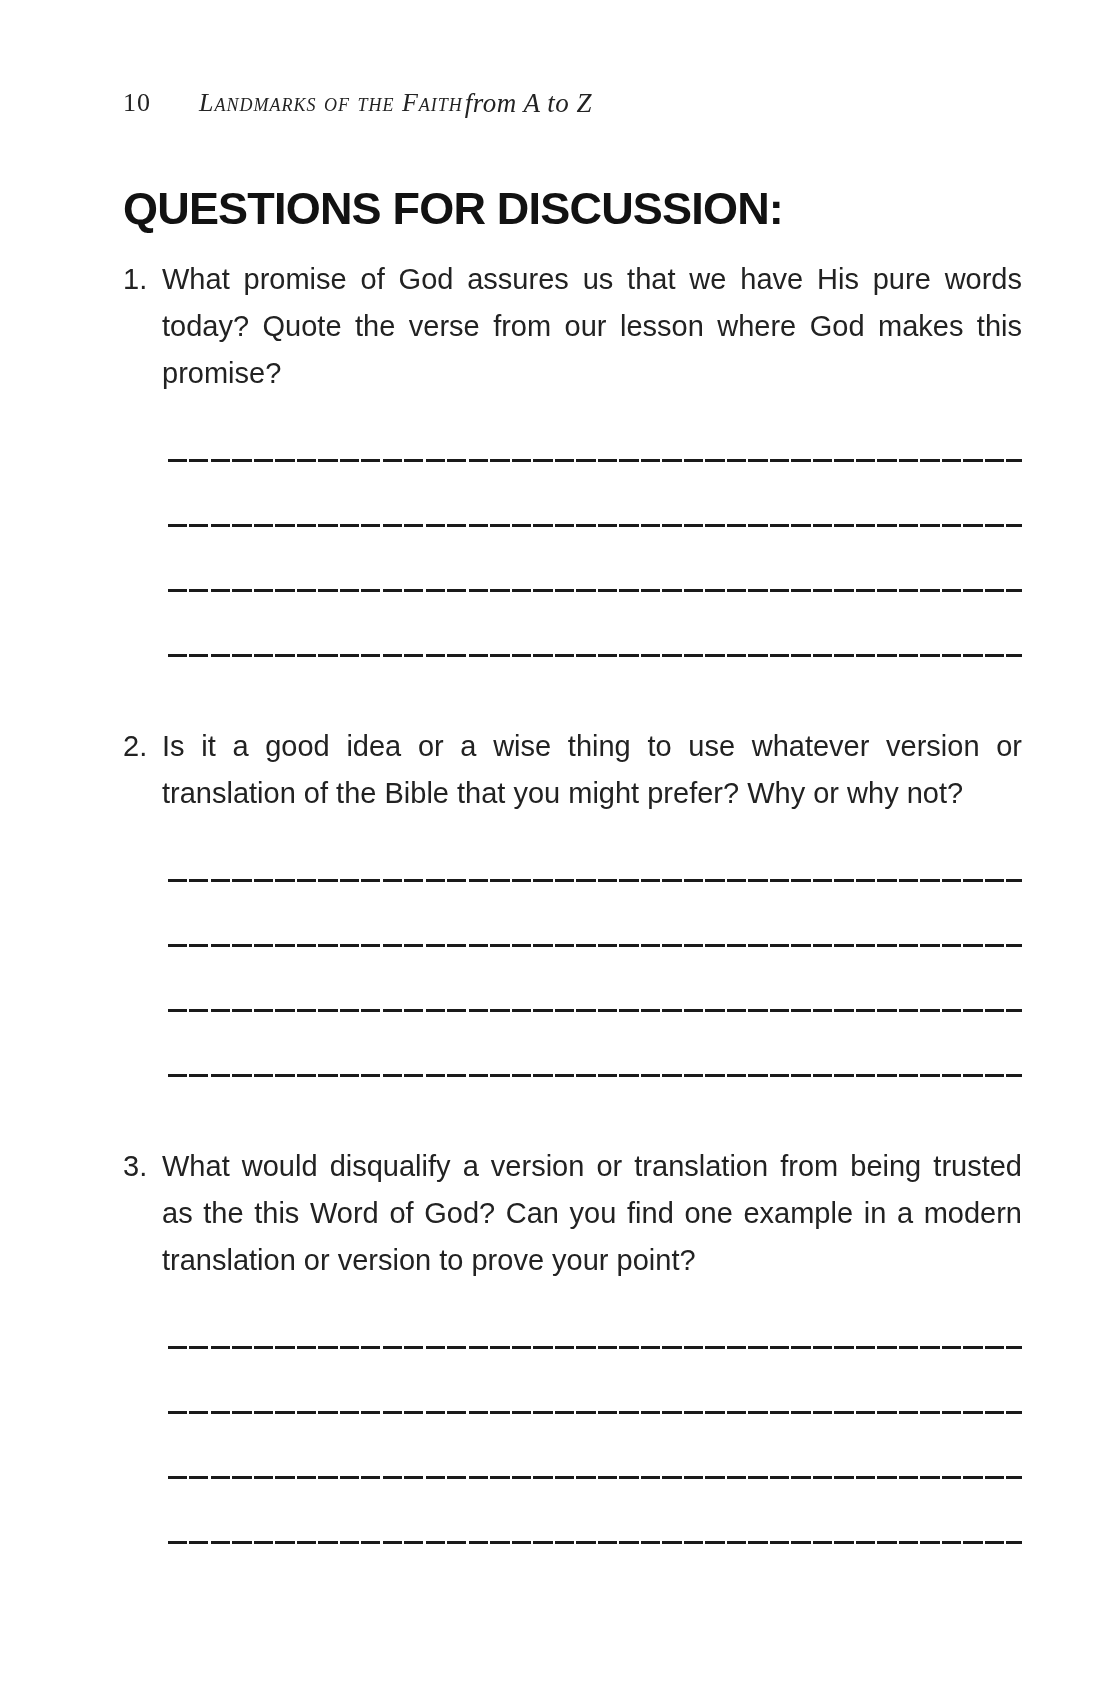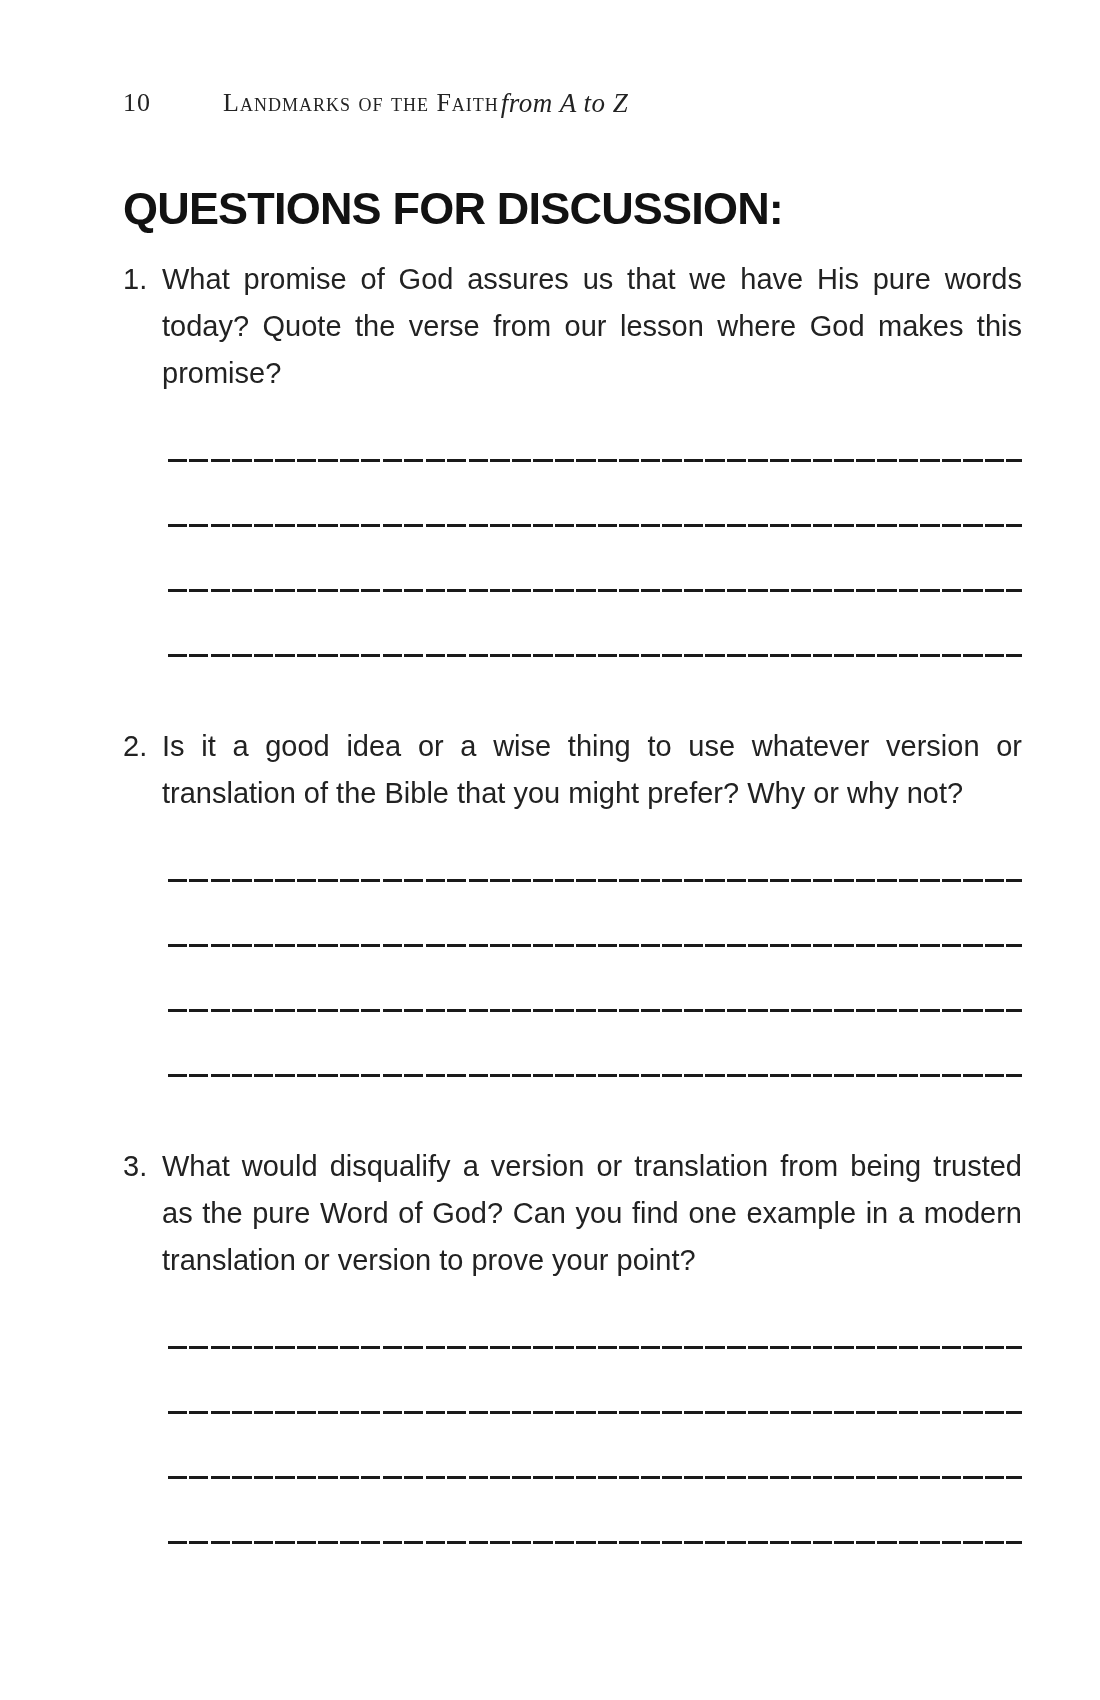--- a/index.html
+++ b/index.html
@@ -14,23 +14,24 @@
   .running-head {
     display: flex;
     align-items: flex-end;
     font-family: "Liberation Serif", serif;
     font-size: 26px;
     line-height: 34px;
     color: #232323;
   }
   .page-number { letter-spacing: 1px; }
   .book-title {
-    margin-left: 72px;
+    margin-left: 48px;
     font-variant: small-caps;
     letter-spacing: 1px;
+    font-style: italic;
   }
   .book-title-suffix {
     margin-left: 2px;
     font-style: italic;
     font-size: 27px;
     letter-spacing: 0.5px;
   }
 
   
   .section-heading {
@@ -118,21 +119,21 @@
         <div class="answer-line"></div>
         <div class="answer-line"></div>
       </div>
   </div>
 </section>
 
 <section class="question">
   <div class="q-number">3.</div>
   <div class="q-body">
     <div class="q-line just">What would disqualify a version or translation from being trusted</div>
-    <div class="q-line just">as the pure Word of God? Can you find one example in a modern</div>
+    <div class="q-line just">as the this Word of God? Can you find one example in a modern</div>
     <div class="q-line">translation or version to prove your point?</div>
     <div class="answers">
         <div class="answer-line"></div>
         <div class="answer-line"></div>
         <div class="answer-line"></div>
         <div class="answer-line"></div>
       </div>
   </div>
 </section>
 

